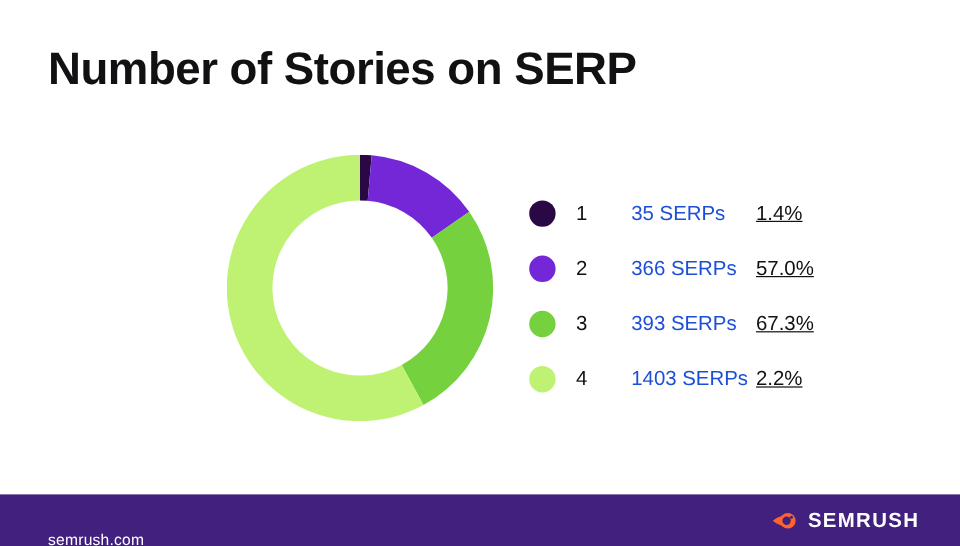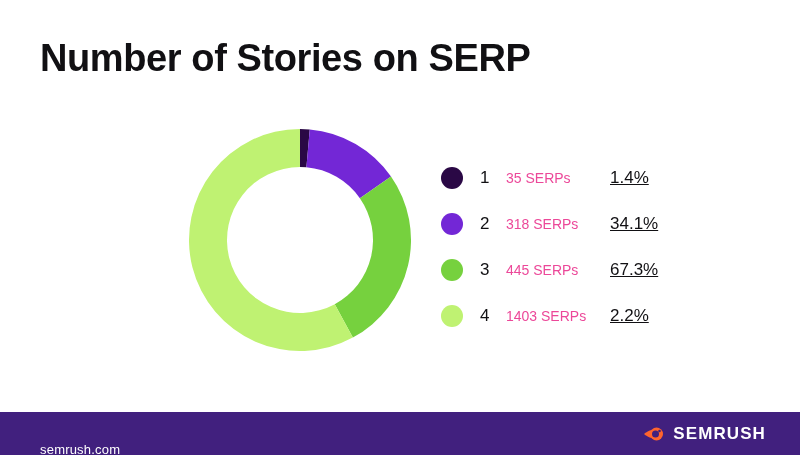--- a/index.html
+++ b/index.html
@@ -39,22 +39,23 @@
   .legend-dot{
     width:22px;height:22px;border-radius:50%;flex:0 0 22px;
   }
   .legend-index{
     width:26px;margin-left:17px;
     font-size:17px;color:#111013;
     text-align:left;
   }
   .legend-value{
     width:97px;
-    font-size:14px;color:#ec4899;
+    font-size:17px;color:#1d4ed8;
     white-space:nowrap;
+    margin-left:20px;
   }
   .legend-pct{
     font-size:17px;color:#111013;
     white-space:nowrap;
     margin-left:7px;
     text-decoration:underline;
   }
   .footer{
     position:absolute;left:0;top:412px;width:800px;height:43px;
     background:#41207E;
@@ -96,27 +97,27 @@
   <div class="legend" id="legend">
       <div class="legend-row">
         <span class="legend-dot" style="background: rgb(42, 8, 69);"></span>
         <span class="legend-index">1</span>
         <span class="legend-value">35 SERPs</span>
         <span class="legend-pct">1.4%</span>
       </div>
       <div class="legend-row">
         <span class="legend-dot" style="background: rgb(115, 39, 214);"></span>
         <span class="legend-index">2</span>
-        <span class="legend-value">318 SERPs</span>
-        <span class="legend-pct">34.1%</span>
+        <span class="legend-value">366 SERPs</span>
+        <span class="legend-pct">57.0%</span>
       </div>
       <div class="legend-row">
         <span class="legend-dot" style="background: rgb(118, 209, 62);"></span>
         <span class="legend-index">3</span>
-        <span class="legend-value">445 SERPs</span>
+        <span class="legend-value">393 SERPs</span>
         <span class="legend-pct">67.3%</span>
       </div>
       <div class="legend-row">
         <span class="legend-dot" style="background: rgb(191, 242, 114);"></span>
         <span class="legend-index">4</span>
         <span class="legend-value">1403 SERPs</span>
         <span class="legend-pct">2.2%</span>
       </div>
     </div>
 

